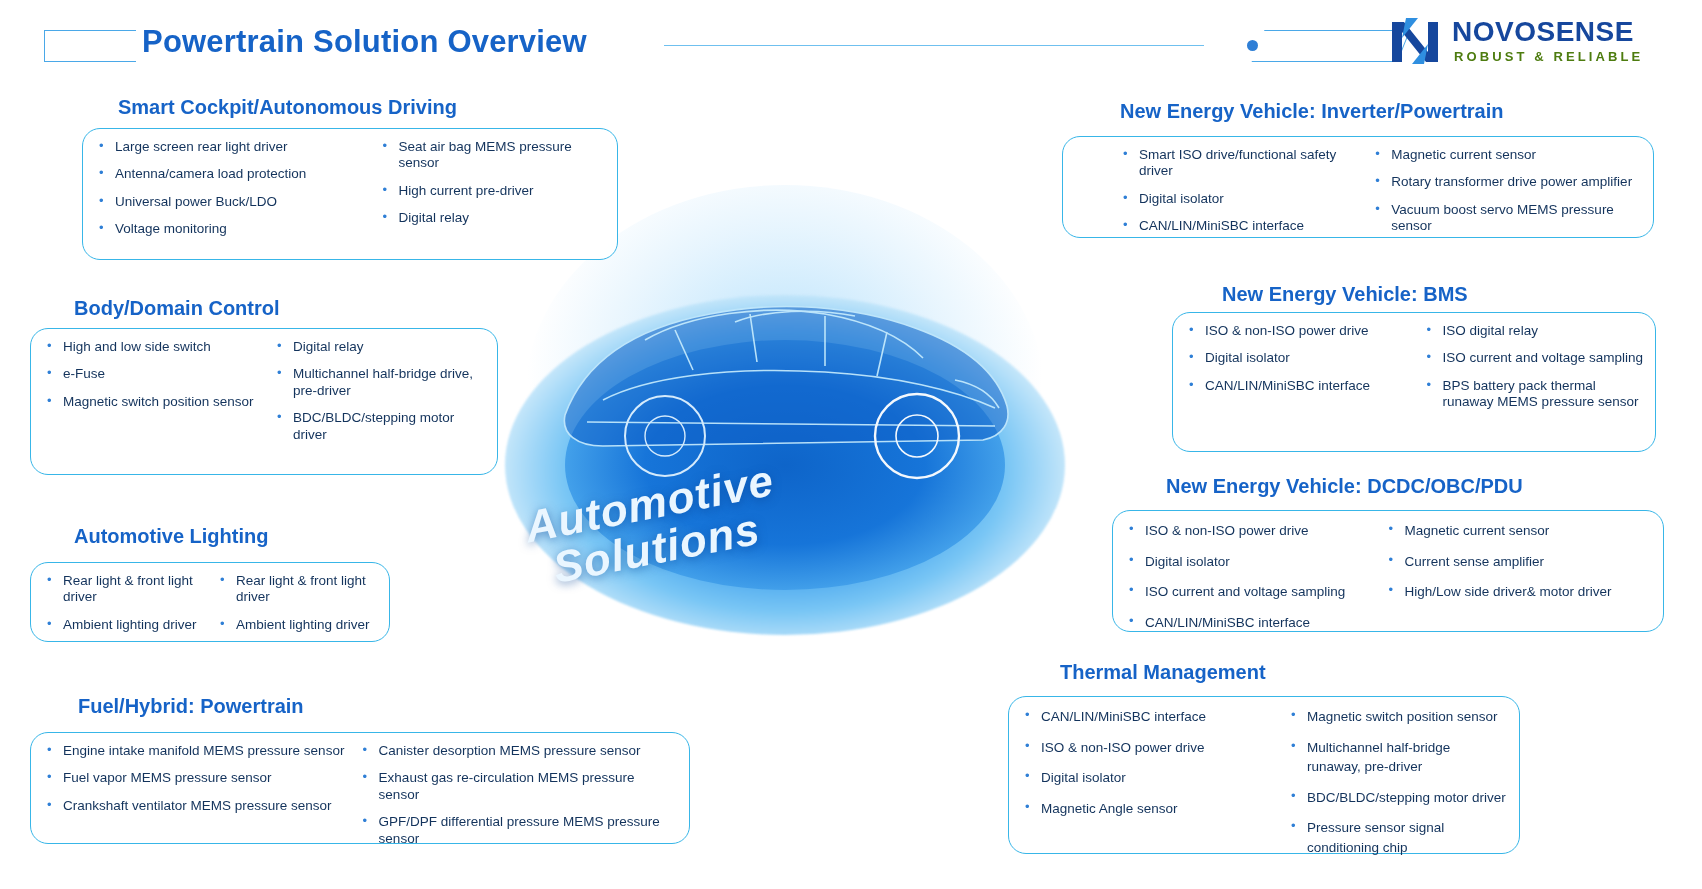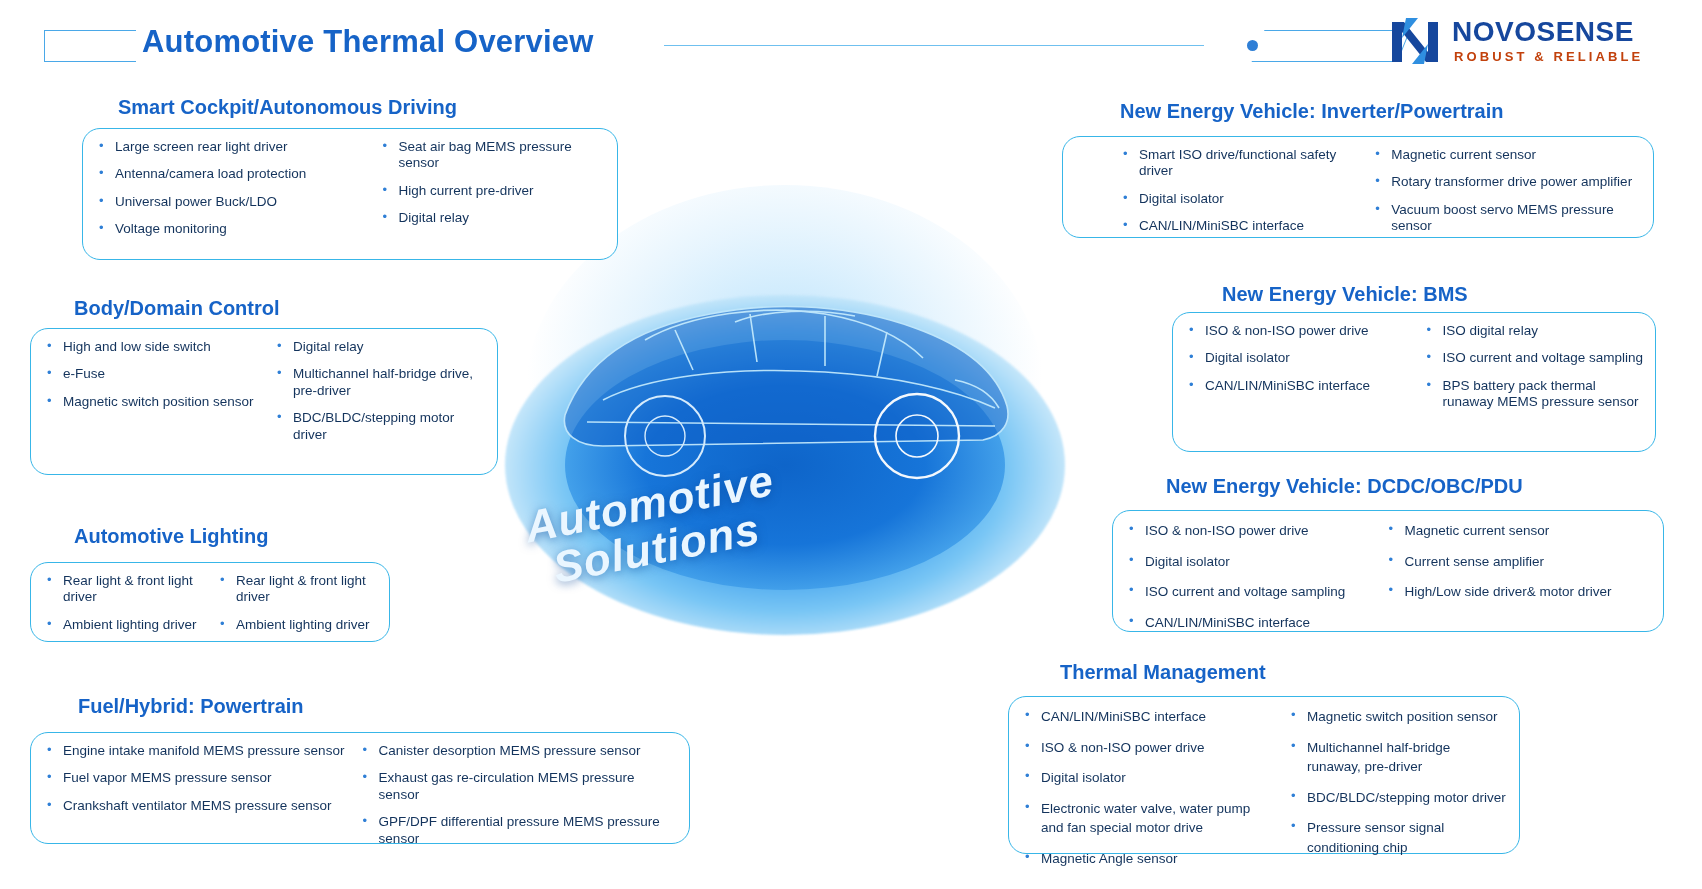--- a/index.html
+++ b/index.html
@@ -92,21 +92,21 @@
     font-weight: bold;
     color: #16479d;
     letter-spacing: 0.5px;
     white-space: nowrap;
   }
   .logo-sub {
     position: absolute;
     left: 66px; top: 35px;
     font-size: 13px;
     font-weight: bold;
-    color: #c2410c;
+    color: #4d7c0f;
     letter-spacing: 3.1px;
     white-space: nowrap;
   }
 
   
   .hero {
     position: absolute;
     left: 495px;
     top: 165px;
     width: 580px;
@@ -239,21 +239,21 @@
 </head>
 <body>
 
 <div class="header">
   <div class="header-rule">
     <div class="bracket"></div>
     <div class="line-right"></div>
     <div class="dot"></div>
     <div class="tail"></div>
   </div>
-  <div class="page-title">Automotive Thermal Overview</div>
+  <div class="page-title">Powertrain Solution Overview</div>
 
   <div class="logo">
     <div class="logo-mark">
       <svg width="54" height="50" viewBox="0 0 54 50">
         <path d="M4 46 L4 6 L16 6 L40 36 L40 6 L50 6 L50 46 L38 46 L14 16 L14 46 Z" fill="#16479d"></path>
         <path d="M18 2 L30 2 L14 22 Z" fill="#2f8fe0"></path>
         <path d="M36 48 L24 48 L40 28 Z" fill="#2f8fe0"></path>
       </svg>
     </div>
     <div class="logo-name">NOVOSENSE</div>
@@ -430,21 +430,20 @@
 </div>
 
 <div class="panel-title" id="t-thermal">Thermal Management</div>
 <div class="panel" id="p-thermal">
   <div class="cols">
     <div class="col">
       <ul class="blist">
         <li>CAN/LIN/MiniSBC interface</li>
         <li>ISO &amp; non-ISO power drive</li>
         <li>Digital isolator</li>
-        <li>Electronic water valve, water pump and fan special motor drive</li>
         <li>Magnetic Angle sensor</li>
       </ul>
     </div>
     <div class="col">
       <ul class="blist">
         <li>Magnetic switch position sensor</li>
         <li>Multichannel half-bridge runaway, pre-driver</li>
         <li>BDC/BLDC/stepping motor driver</li>
         <li>Pressure sensor signal conditioning chip</li>
       </ul>

